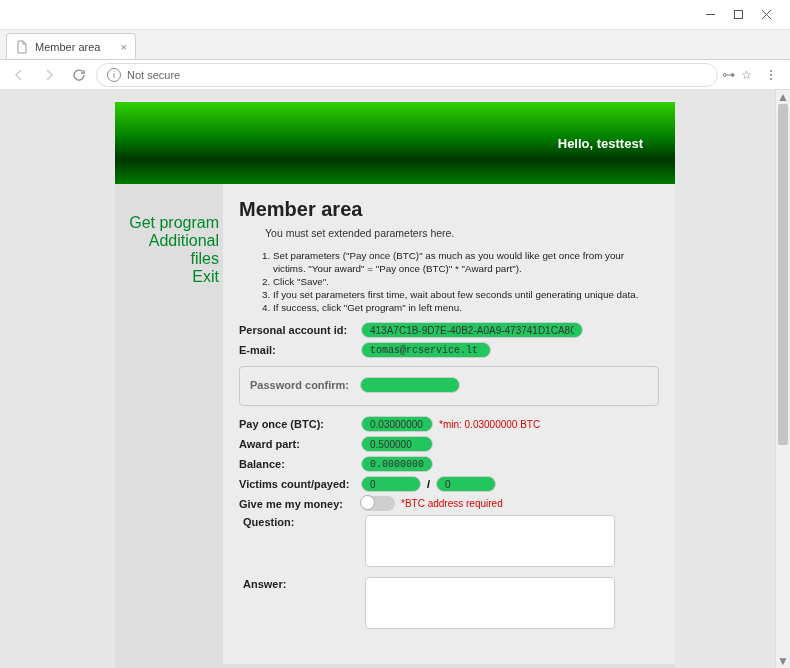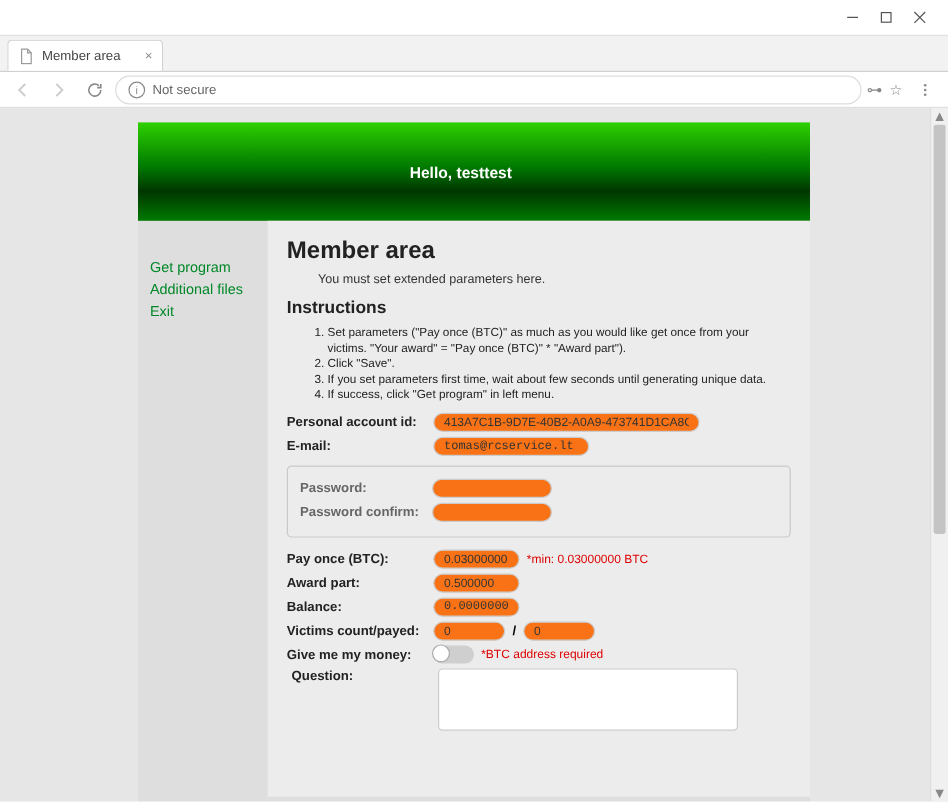--- a/index.html
+++ b/index.html
@@ -23,37 +23,37 @@
 .omnibox .info-icon { width: 14px; height: 14px; display: flex; align-items: center; justify-content: center; border: 1px solid #888; border-radius: 50%; font-size: 9px; color: #888; }
 .addr-right { display: flex; align-items: center; gap: 6px; color: #888; }
 
 .viewport { position: relative; height: 578px; background: #e6e6e6; overflow: hidden; display: flex; justify-content: center; padding-top: 12px; }
 
 
 .watermark { position: absolute; left: 50%; top: 50%; transform: translate(-50%,-50%) rotate(-28deg); font-size: 72px; font-weight: 700; color: rgba(0,0,0,0.05); pointer-events: none; letter-spacing: 2px; white-space: nowrap; }
 
 .page { width: 560px; background: #dedede; display: flex; flex-direction: column; position: relative; z-index: 2; }
 
-.header { height: 82px; background: linear-gradient(180deg, #2fd000 0%, #007a00 45%, #003600 70%, #007a00 100%); display: flex; align-items: center; justify-content: center; padding-right: 22px; }
+.header { height: 82px; background: linear-gradient(180deg, #2fd000 0%, #007a00 45%, #003600 70%, #007a00 100%); display: flex; align-items: center; justify-content: flex-end; padding-right: 32px; }
 .hello { color: #fff; font-weight: 700; font-size: 13px; }
 
 .body { display: flex; }
 
-.sidebar { width: 108px; padding: 30px 4px 10px 10px; font-size: 12px; }
+.sidebar { width: 108px; padding: 30px 4px 10px 10px; font-size: 16px; text-align: right; }
 .sidebar a { display: block; color: #008828; text-decoration: none; line-height: 18px; }
 
 .main { flex: 1; background: #ececec; padding: 14px 16px 10px 16px; min-height: 480px; }
 .h1 { font-size: 20px; font-weight: 700; margin-bottom: 6px; color: #222; }
 .note { font-size: 10.5px; margin: 2px 0 10px 26px; color: #333; }
 .h2 { font-size: 14.5px; font-weight: 700; margin: 6px 0 6px 0; color: #222; }
 ol.instr { margin: 0 0 8px 34px; font-size: 9.8px; line-height: 13px; color: #222; }
 
 .formrow { display: flex; align-items: center; margin: 4px 0; font-size: 11px; }
 .formrow .label { width: 122px; font-weight: 700; color: #222; }
-.formrow input[type="text"], .formrow input[type="password"] { height: 16px; border: 1px solid #ccc; border-radius: 8px; padding: 0 8px; font-size: 10px; color: #333; background: #f97316; text-align: left; }
+.formrow input[type="text"], .formrow input[type="password"] { height: 16px; border: 1px solid #ccc; border-radius: 8px; padding: 0 8px; font-size: 10px; color: #333; background: #22c55e; text-align: left; }
 .formrow .numeric { text-align: right; }
 .formrow .hint { color: #d00; font-size: 10px; margin-left: 6px; }
 
 fieldset.pw { border: 1px solid #c9c9c9; border-radius: 4px; margin: 8px 0 10px 0; padding: 6px 10px 8px 10px; }
 fieldset.pw legend { font-size: 10.5px; font-weight: 700; color: #888; padding: 0 4px; }
 fieldset.pw .formrow .label { width: 110px; font-weight: 700; color: #666; }
 
 .split { display: inline-flex; align-items: center; gap: 6px; }
 .split .slash { font-weight: 700; }
 
@@ -146,43 +146,38 @@
     <div class="body">
       <div class="sidebar">
         <a href="#">Get program</a>
         <a href="#">Additional files</a>
         <a href="#">Exit</a>
       </div>
 
       <div class="main">
         <div class="h1">Member area</div>
         <div class="note">You must set extended parameters here.</div>
-        <div class="h2">Instructions</div>
         <ol class="instr">
           <li>Set parameters ("Pay once (BTC)" as much as you would like get once from your victims. "Your award" = "Pay once (BTC)" * "Award part").</li>
           <li>Click "Save".</li>
           <li>If you set parameters first time, wait about few seconds until generating unique data.</li>
           <li>If success, click "Get program" in left menu.</li>
         </ol>
 
         <div class="formrow">
           <span class="label">Personal account id:</span>
           <input type="text" style="width: 222px;" value="413A7C1B-9D7E-40B2-A0A9-473741D1CA8C">
         </div>
         <div class="formrow">
           <span class="label">E-mail:</span>
           <input type="text" style="width: 130px; font-family: Liberation Mono, monospace;" value="tomas@rcservice.lt">
         </div>
 
         <fieldset class="pw">
           <div class="formrow">
-            <span class="label">Password:</span>
-            <input type="password" style="width: 100px;" value="">
-          </div>
-          <div class="formrow">
             <span class="label">Password confirm:</span>
             <input type="password" style="width: 100px;" value="">
           </div>
         </fieldset>
 
         <div class="formrow">
           <span class="label">Pay once (BTC):</span>
           <input type="text" class="numeric" style="width: 72px;" value="0.03000000">
           <span class="hint">*min: 0.03000000 BTC</span>
         </div>
@@ -206,20 +201,24 @@
           <span class="label">Give me my money:</span>
           <span class="toggle">
               <span class="knob"></span>
             </span>
           <span class="hint">*BTC address required</span>
         </div>
         <div class="tarow">
           <span class="label">Question:</span>
           <textarea style="width: 250px; height: 52px;"></textarea>
         </div>
+        <div class="tarow" style="margin-top:10px;">
+          <span class="label">Answer:</span>
+          <textarea style="width: 250px; height: 52px;"></textarea>
+        </div>
       </div>
     </div>
   </div>
 
   <div class="scroll">
     <div class="arr up">▲</div>
     <div class="track">
         <div class="thumb"></div>
       </div>
     <div class="arr down">▼</div>

